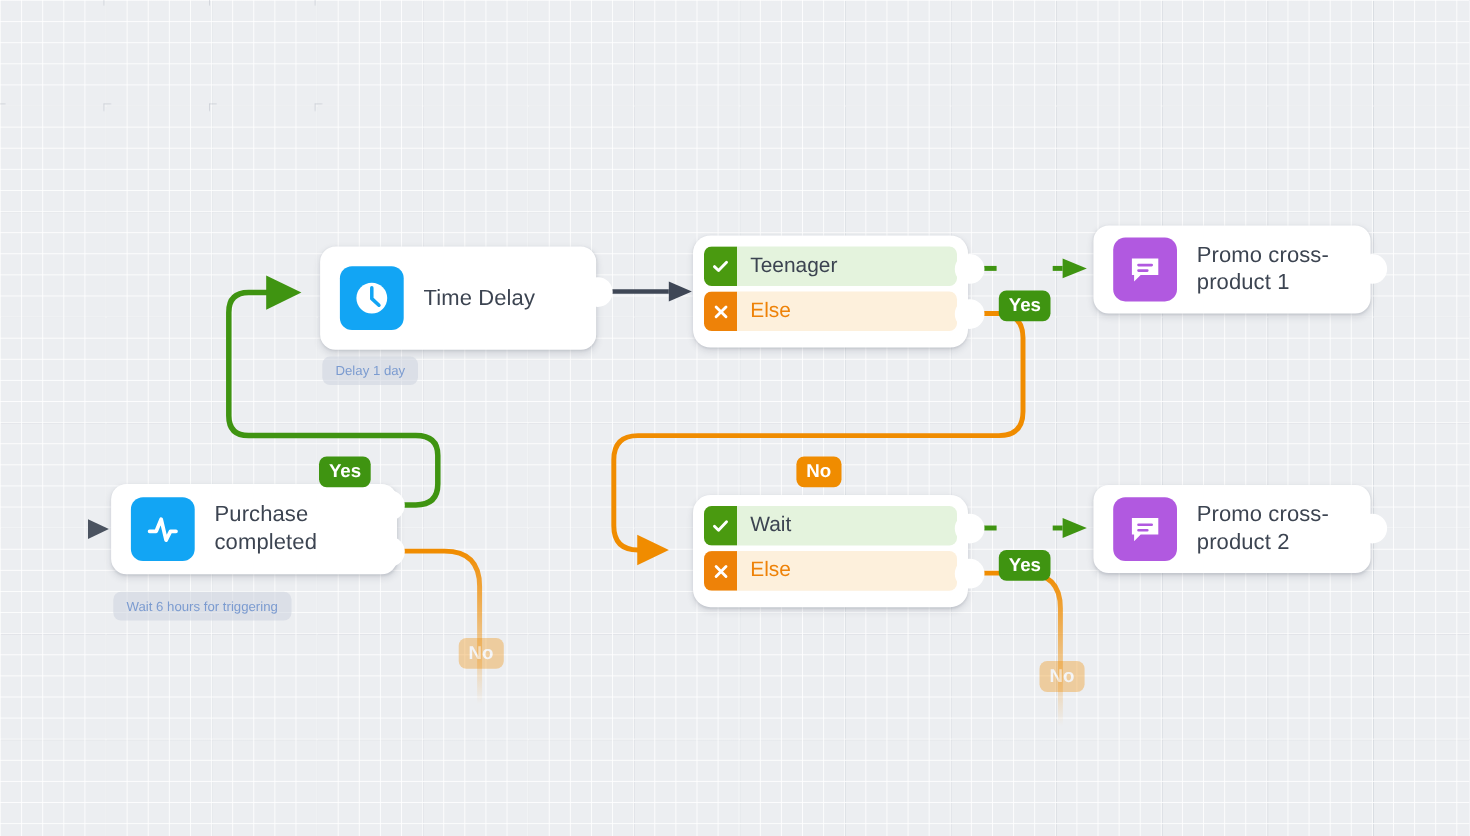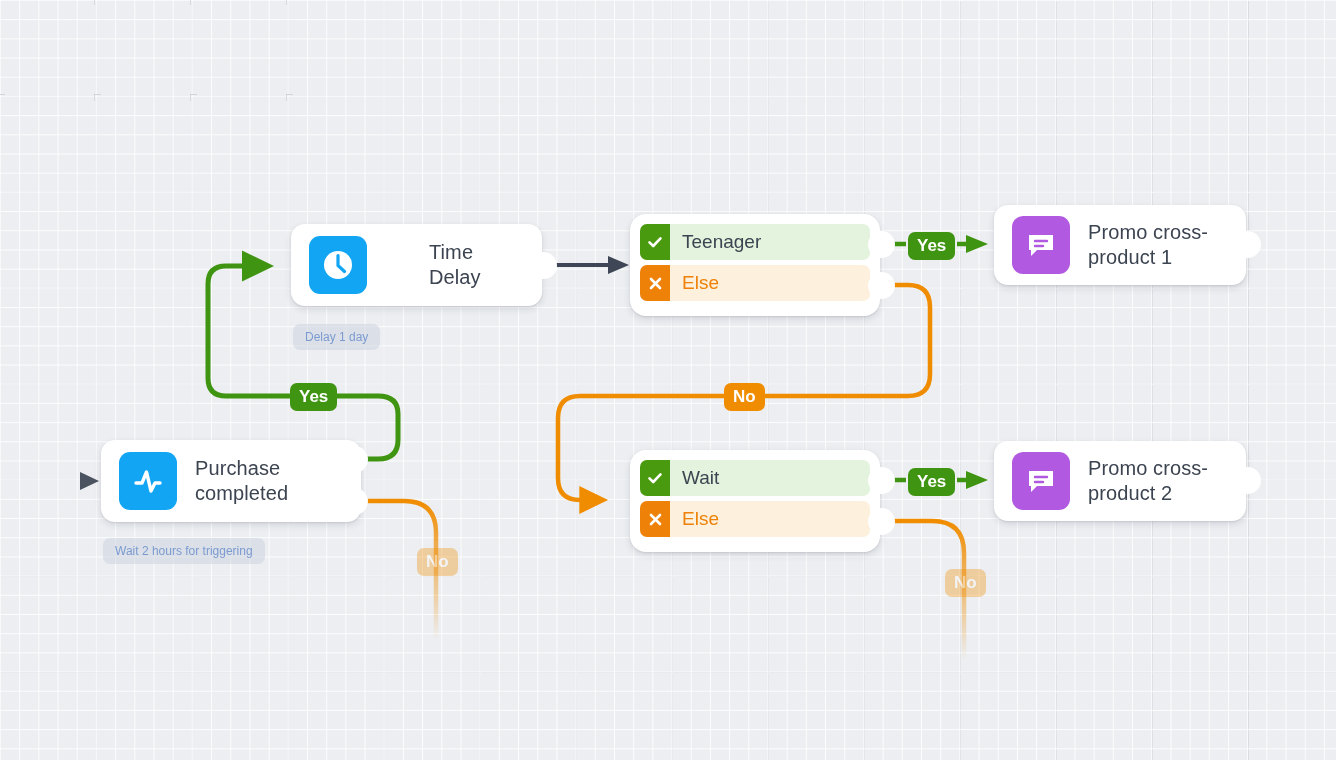--- a/index.html
+++ b/index.html
@@ -112,20 +112,21 @@
   
   .edge-badge {
     position: absolute;
     border-radius: 7px;
     padding: 4px 9px;
     font-size: 17px;
     font-weight: bold;
     color: #fff;
     z-index: 7;
     line-height: 20px;
+    margin-top: 32px;
   }
   .edge-badge.yes { background: #3f9411; }
   .edge-badge.no  { background: #f08c00; }
   .edge-badge.faded { opacity: .34; }
 </style>
 </head>
 <body>
 
 <div id="canvas">
 
@@ -201,23 +202,23 @@
     <div class="node-icon blue">
       <svg width="36" height="36" viewBox="0 0 36 36">
         <path d="M6 20 H12 L16.5 9 L21 28 L25 20 H30" fill="none" stroke="#fff" stroke-width="3.4" stroke-linejoin="round" stroke-linecap="round"></path>
       </svg>
     </div>
     <div class="node-title">Purchase
 completed</div>
   </div>
   <div class="port green" style="left:347px; top:452px;"></div>
   <div class="port orange" style="left:347px; top:494px;"></div>
-  <div class="meta-pill" style="left:103px; top:538px;">Wait 2 hours for triggering</div>
-
-  <div class="node action" style="left:291px; top:224px; width:251px; height:82px;gap:44px;">
+  <div class="meta-pill" style="left:103px; top:538px;">Wait 6 hours for triggering</div>
+
+  <div class="node action" style="left:291px; top:224px; width:251px; height:94px;">
     <div class="node-icon blue">
       <svg width="40" height="40" viewBox="0 0 40 40">
         <circle cx="20" cy="20" r="14" fill="#fff"></circle>
         <path d="M20 10.5 V20.5 L26.5 26.5" fill="none" stroke="#12a5f4" stroke-width="3.2" stroke-linecap="round" stroke-linejoin="round"></path>
       </svg>
     </div>
     <div class="node-title">Time Delay</div>
   </div>
   <div class="port dark" style="left:536px; top:258px;"></div>
   <div class="meta-pill" style="left:293px; top:324px;">Delay 1 day</div>

